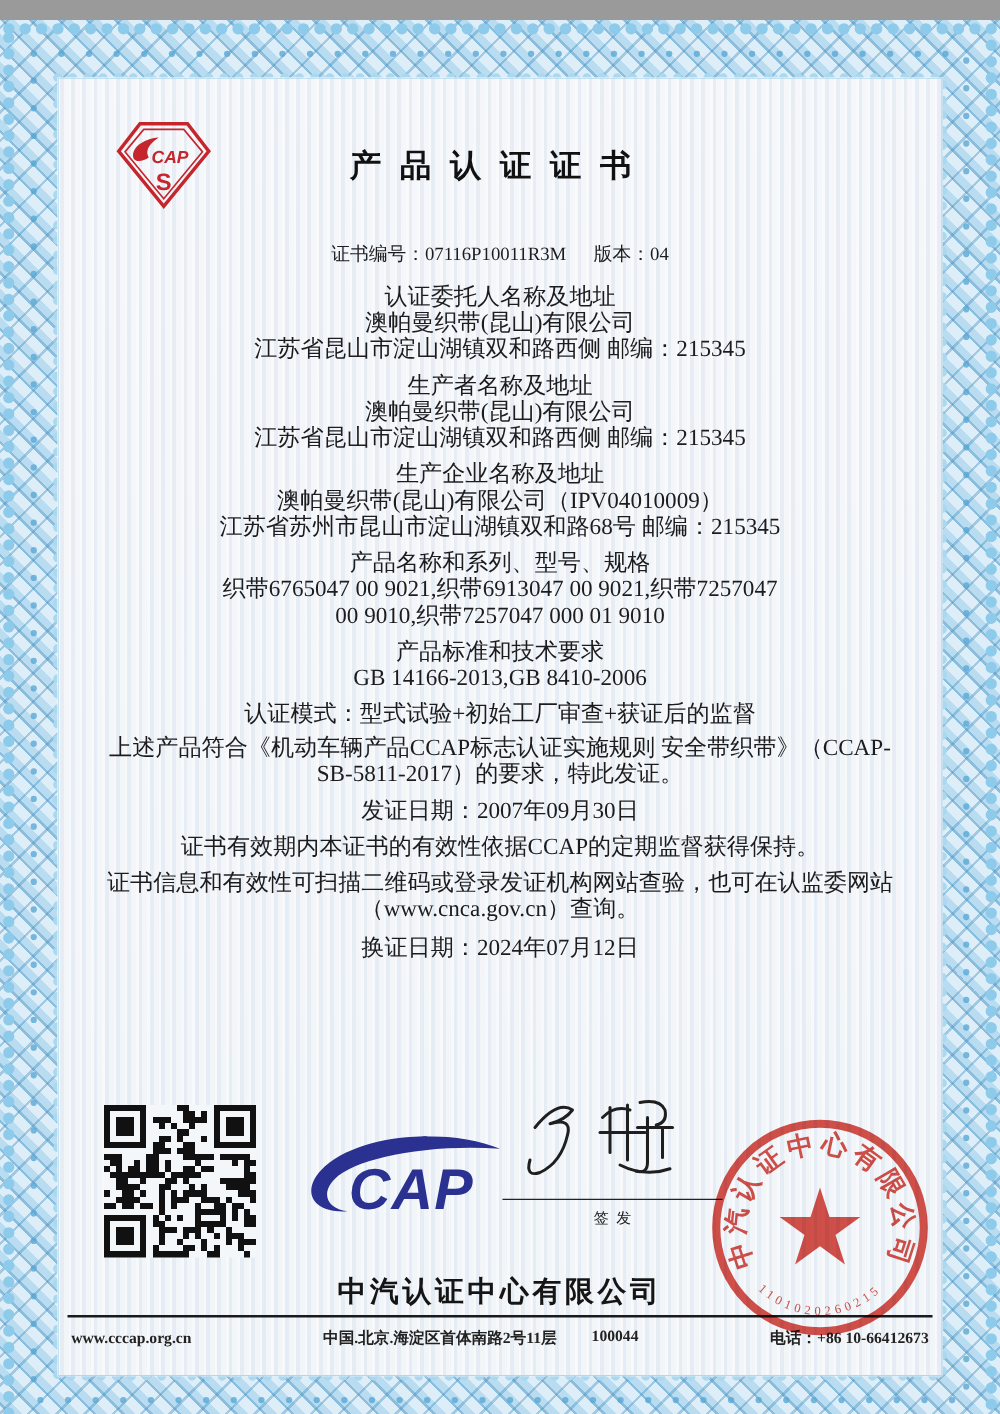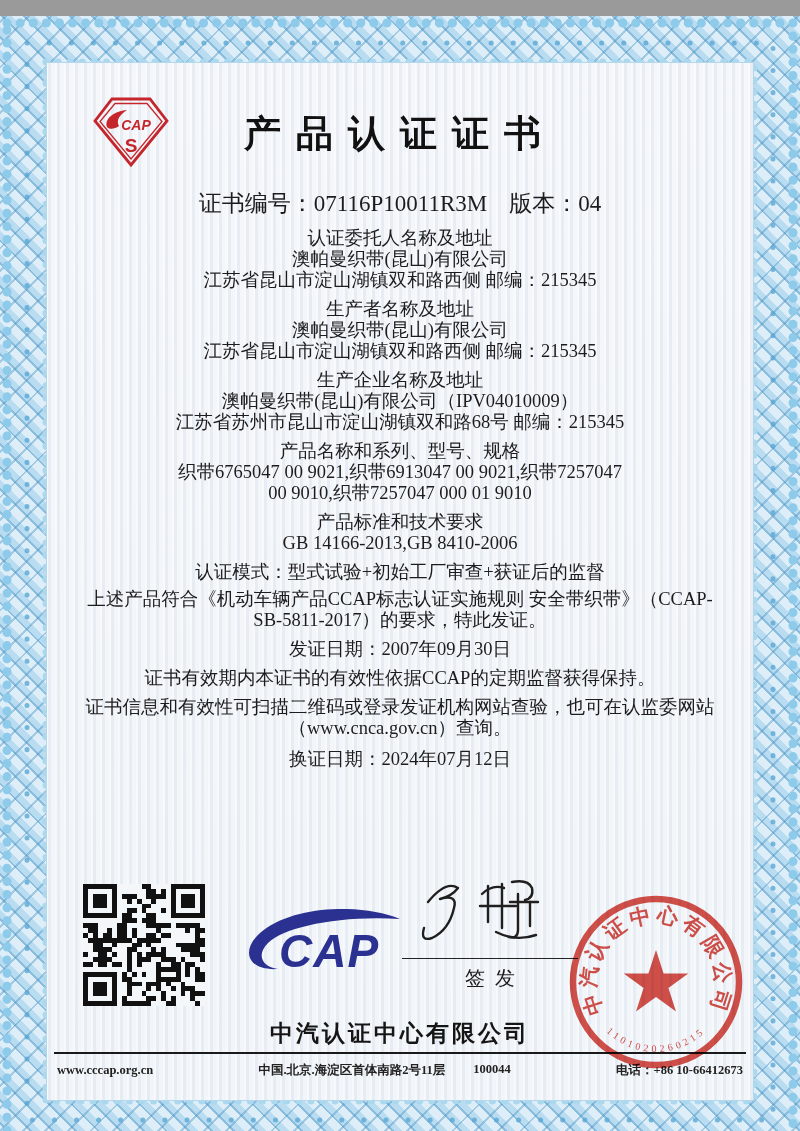--- a/index.html
+++ b/index.html
@@ -20,43 +20,43 @@
       repeating-linear-gradient(90deg, rgba(255,255,255,.55) 0 2px, rgba(222,230,240,.45) 2px 5px, rgba(255,255,255,.3) 5px 9px),
       linear-gradient(#f0f3f8,#edf1f6);
     box-shadow: inset 0 0 0 1px #b5d7ec;
   }
   .flow{
     position:absolute; left:54px; right:54px; top:58px;
     text-align:center; color:#1c1c1e;
     font-size:18.5px; line-height:21px;
   }
   .title{
-    font-size:37px; line-height:44px; font-weight:700; letter-spacing:15px;
+    font-size:25px; line-height:44px; font-weight:700; letter-spacing:15px;
     margin-top:38px; color:#111;
   }
   .gem-logo{ position:absolute; left:92px; top:80px; }
-  .cert-line{ margin-top:36px; font-size:23px; line-height:24px; }
+  .cert-line{ margin-top:36px; font-size:15px; line-height:24px; }
   .cert-line .num{ font-family:"Liberation Serif","DejaVu Serif",serif; }
   .cert-line .ver-label{ margin-left:22px; }
   .sections{ margin-top:12px; }
   .section{ margin-bottom:8px; }
   .section .line:empty{ display:none; }
   .section .wrap-narrow{ max-width:460px; margin:0 auto; }
   .statement{ margin-top:6px; }
   .conformity{ max-width:640px; margin:6px auto 0; }
   .dates-row{ margin-top:8px; display:flex; justify-content:center; gap:56px; }
   .maintain{ margin-top:8px; }
   .verify{ max-width:648px; margin:8px auto 0; }
   .renewal{ margin-top:10px; }
   
   .qr{ position:absolute; left:83px; top:868px; }
   .ccap-logo{ position:absolute; left:232px; top:893px; }
   .sign-block{ position:absolute; left:402px; top:858px; width:176px; text-align:center; }
   .sign-rule{ height:0; border-top:1.5px solid #222; margin-top:2px; }
-  .sign-label{ margin-top:6px; font-size:20px; white-space:pre; color:#1c1c1e; }
+  .sign-label{ margin-top:6px; font-size:12px; white-space:pre; color:#1c1c1e; }
   .seal{ position:absolute; left:566px; top:876px; mix-blend-mode:multiply; opacity:.92; }
   .issuer{
     position:absolute; left:0; right:0; top:1002px; text-align:center;
     font-family:"Liberation Sans","DejaVu Sans",sans-serif;
     font-size:23px; font-weight:700; letter-spacing:3px; color:#151515;
   }
   .footer-rule{ position:absolute; left:54px; right:54px; top:1036px; height:2px; background:#1a1a1a; }
   .footer-row{
     position:absolute; left:57px; right:57px; top:1046px;
     display:flex; justify-content:space-between; align-items:baseline;

